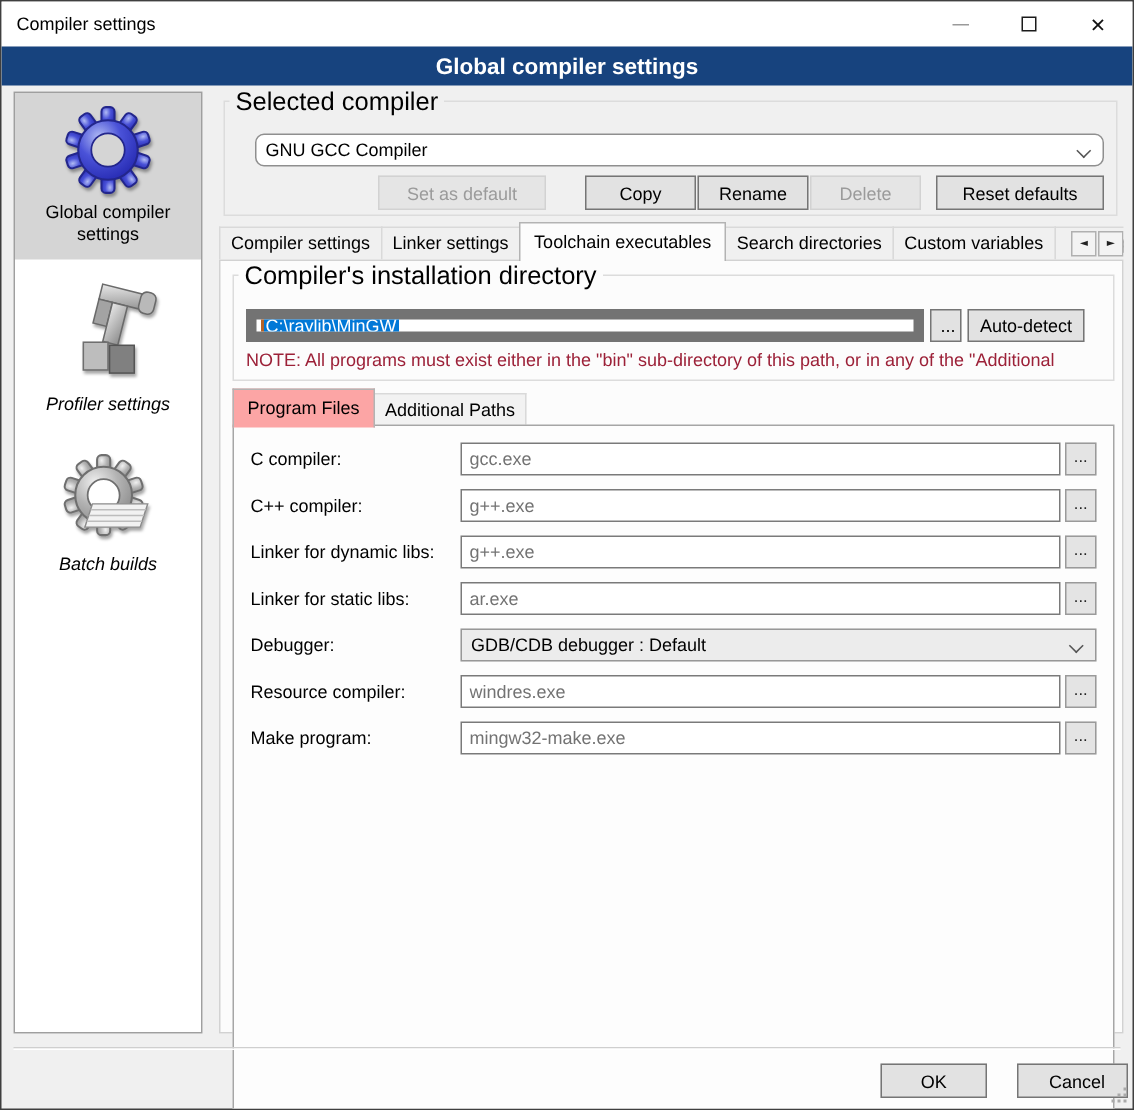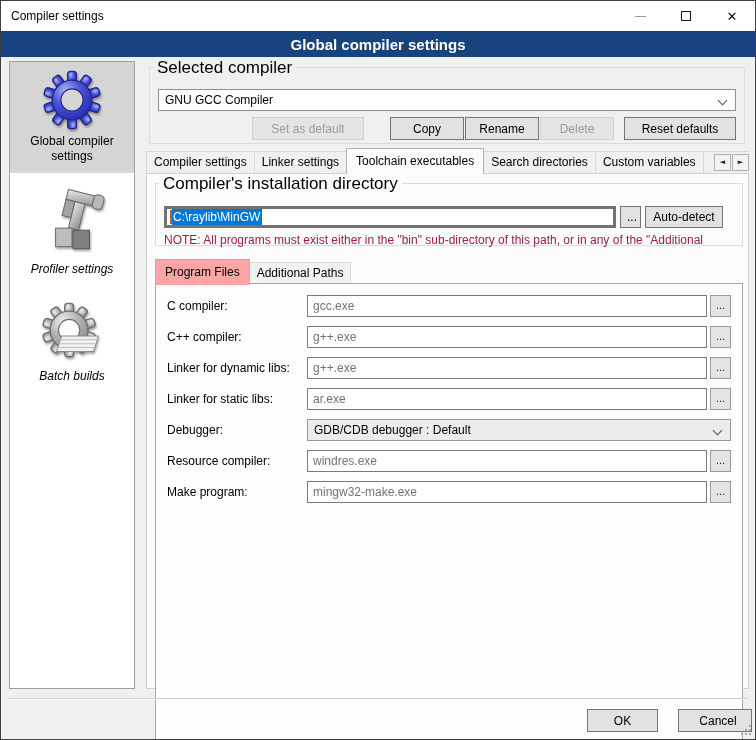--- a/index.html
+++ b/index.html
@@ -39,21 +39,21 @@
   .group-label { position:absolute; top:-8px; left:3px; padding:0 4px; font-size:17px; line-height:15px; }
 
   #grp-compiler { left:3px; top:6px; width:596px; height:77px; }
   #grp-compiler .group-label { background:#f0f0f0; }
 
   .combo { position:relative; background:#fff; border:1px solid #8f8f8f; height:22px;
            display:flex; align-items:center; padding:0 24px 0 6px; }
   .combo .chev { position:absolute; right:9px; top:7px; width:7px; height:7px;
                  border-right:1.4px solid #555; border-bottom:1.4px solid #555;
                  transform:rotate(45deg); }
-  #combo-main { position:absolute; left:8px; right:8px; top:21px; }
+  #combo-main { position:absolute; left:20px; right:8px; top:21px;border-radius:6px; }
 
   .btn { font-family:inherit; font-size:12px; color:#000; background:#e2e2e2;
          border:1px solid #757575; height:23px; padding:0 6px; }
   .btn.disabled { color:#9b9b9b; background:#e5e5e5; border-color:#d2d2d2; }
   .btnrow { position:absolute; left:8px; right:8px; top:49px; display:flex; justify-content:flex-end; }
   .btnrow .btn { width:74px; }
   .btnrow .btn.wide { width:112px; }
   #btn-setdefault { margin-right:26px; }
   #btn-rename, #btn-delete { margin-left:1px; }
   #btn-reset { margin-left:10px; }
@@ -68,24 +68,24 @@
   .tab-arrows { position:absolute; right:0; bottom:3px; display:flex; background:#f0f0f0;
                 padding-left:3px; z-index:4; }
   .tab-arrow { width:17px; height:17px; border:1px solid #b0b0b0; background:#f3f3f3;
                display:flex; align-items:center; justify-content:center; margin-left:1px; }
   .tab-arrow span { font-family:"DejaVu Sans",sans-serif; font-size:7px; color:#222; line-height:1; }
 
   
   #panel-main { position:absolute; left:0; top:112px; width:603px; height:516px;
                 background:#fcfcfc; border:1px solid #d2d2d2; }
 
-  #grp-dir { left:8px; top:9px; width:588px; height:63px; }
+  #grp-dir { left:8px; top:9px; width:588px; height:71px; }
   #grp-dir .group-label { background:#fcfcfc; }
   .dir-input { position:absolute; left:8px; top:22px; width:452px; height:22px;
-               background:#fff; border:3px solid #737373; display:flex; align-items:center;
+               background:#fff; border:7px solid #737373; display:flex; align-items:center;
                padding:0 3px; overflow:hidden; white-space:nowrap; }
   .dir-input .caret { display:inline-block; width:2px; height:14px; background:#b4642a; }
   .dir-input .selection { background:#0078d7; color:#fff; padding:1px 2px 2px 1px; }
   #btn-dir-browse { position:absolute; left:464px; top:22px; width:21px; height:22px; }
   #btn-autodetect { position:absolute; left:489px; top:22px; width:78px; height:22px; }
   .note { position:absolute; left:8px; top:49px; right:1px; color:#9c2138;
           white-space:nowrap; overflow:hidden; }
 
   #tabs-programs { position:absolute; left:8px; top:85px; height:25px; }
   #tabs-programs .tab { background:#f2f2f2; }

